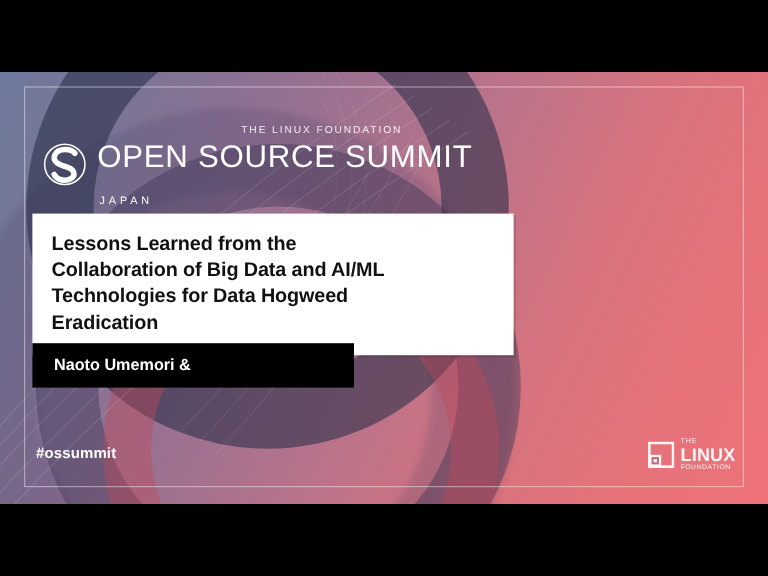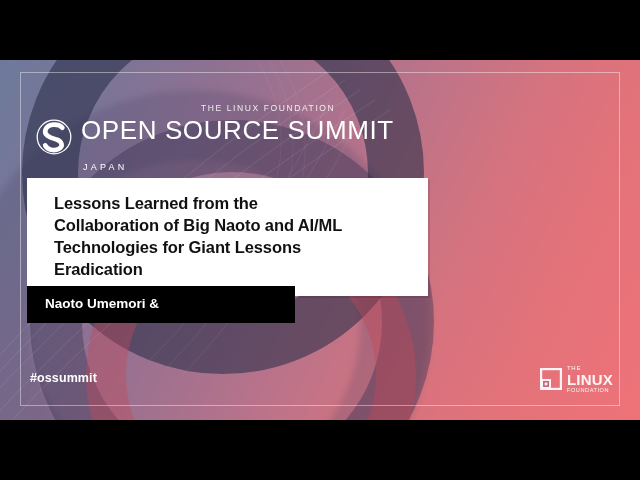--- a/index.html
+++ b/index.html
@@ -143,21 +143,21 @@
   }
 
   
   .title-card {
     position: absolute;
     left: 27px;
     top: 118px;
     width: 401px;
     background: #ffffff;
     box-shadow: 2px 2px 0 rgba(0,0,0,0.10);
-    padding: 14px 18px 16px 27px;
+    padding: 14px 18px 16px 16px;
     box-sizing: border-box;
   }
   .title-card p {
     margin: 0;
     font-size: 16.5px;
     line-height: 1.34;
     font-weight: bold;
     color: #111111;
     letter-spacing: -0.1px;
   }
@@ -272,22 +272,22 @@
       </svg>
       <div class="logo-text-wrap">
         <div class="tlf-kicker">THE LINUX FOUNDATION</div>
         <div class="oss-title">OPEN SOURCE SUMMIT</div>
         <div class="oss-japan">JAPAN</div>
       </div>
     </div>
 
     <div class="title-card">
       <p>Lessons Learned from the</p>
-      <p>Collaboration of Big Naoto and AI/ML</p>
-      <p>Technologies for Giant Lessons</p>
+      <p>Collaboration of Big Data and AI/ML</p>
+      <p>Technologies for Data Hogweed</p>
       <p>Eradication</p>
     </div>
 
     <div class="speaker-card">
       <p>Naoto Umemori &amp;</p>
     </div>
 
     <div class="hashtag">#ossummit</div>
 
     <div class="lf-logo">

